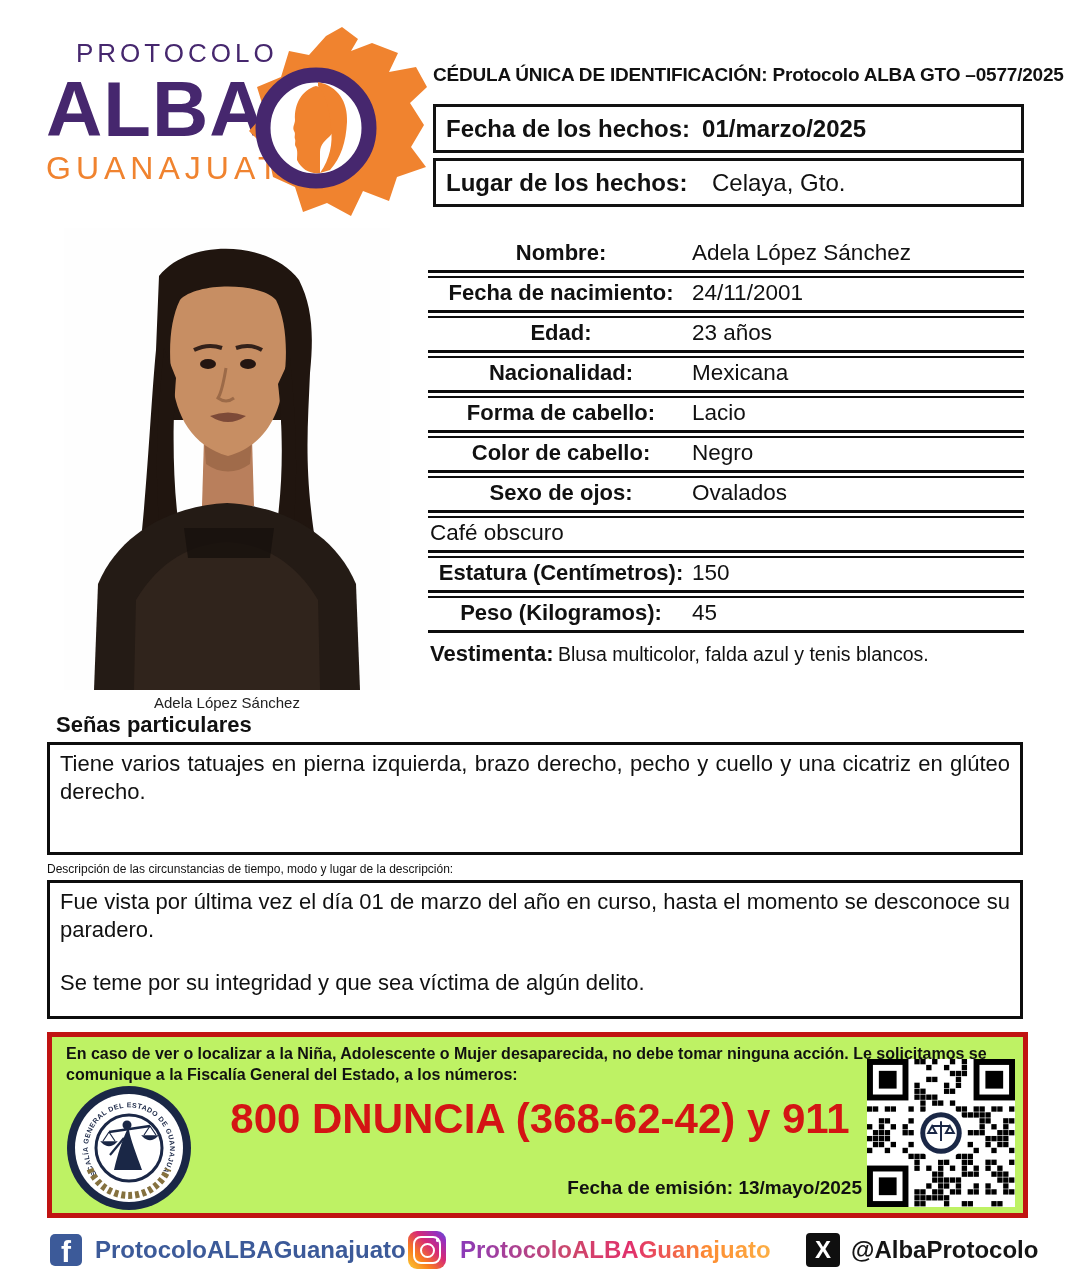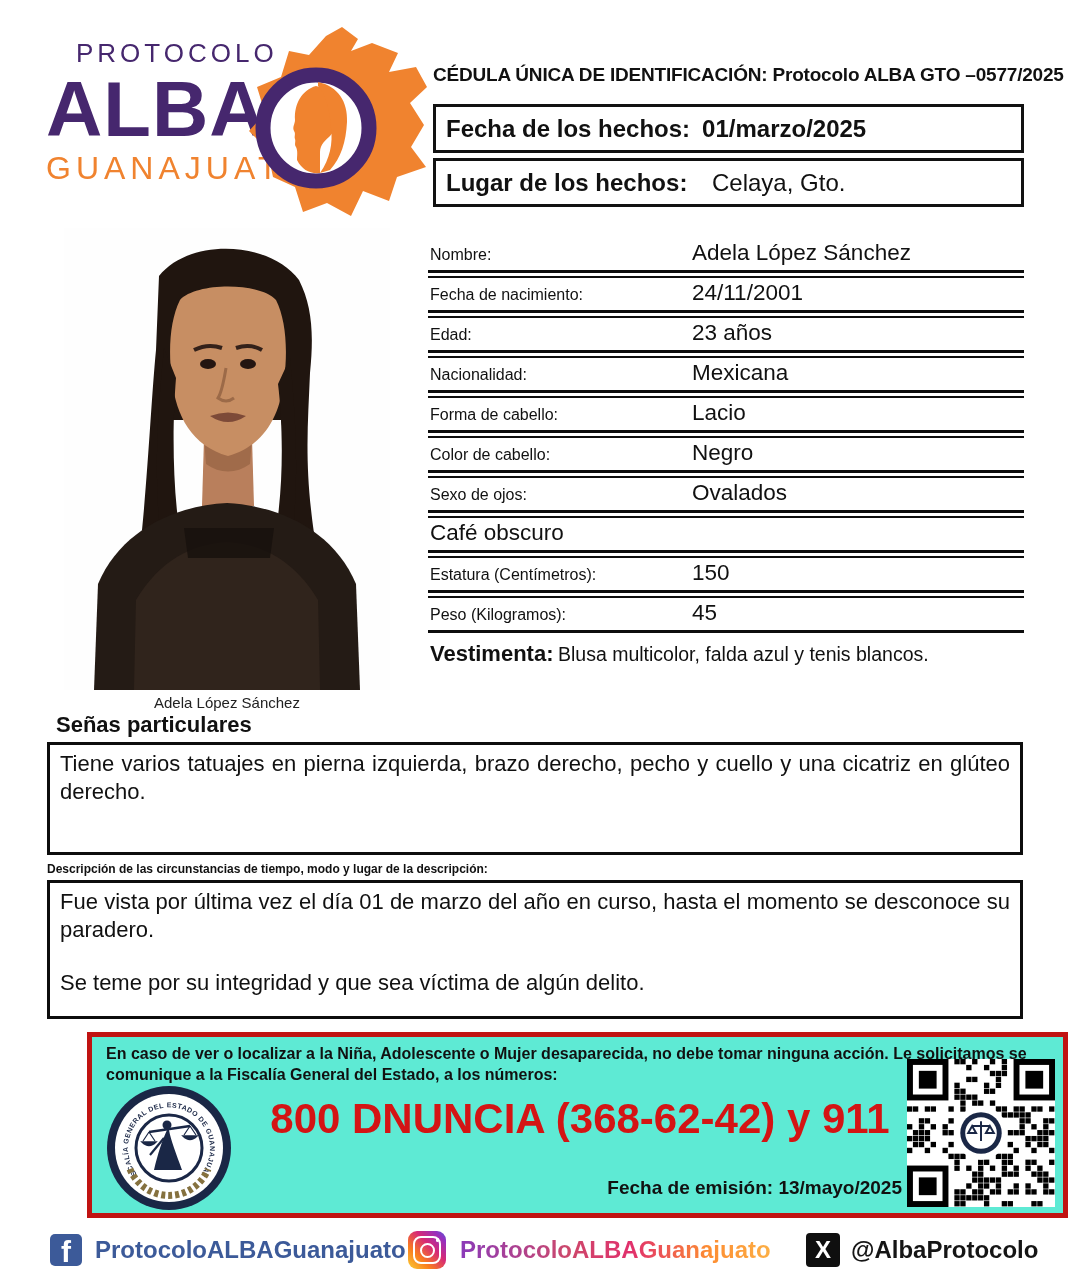--- a/index.html
+++ b/index.html
@@ -24,37 +24,37 @@
   .hbox .hval{font-weight:normal;font-size:24px;margin-left:14px;white-space:nowrap;}
 
   
   .photo{position:absolute;left:64px;top:228px;width:326px;height:462px;}
   .photo-caption{position:absolute;left:64px;top:694px;width:326px;text-align:center;font-size:15px;color:#222;}
 
   
   .fields{position:absolute;left:428px;top:238px;width:596px;}
   .frow{display:flex;align-items:baseline;padding:2px 0 4px 2px;border-bottom:3px solid #0d0d0d;}
   .frow + .frow{border-top:2px solid #0d0d0d;margin-top:3px;}
-  .flabel{flex:0 0 262px;font-weight:normal;font-size:16px;white-space:nowrap;}
+  .flabel{flex:0 0 262px;font-weight:bold;font-size:22px;white-space:nowrap;text-align:center;}
   .fvalue{font-size:22.5px;white-space:nowrap;}
   .vestimenta{margin-top:8px;padding-left:2px;}
   .vestimenta .vlabel{font-weight:bold;font-size:22px;}
   .vestimenta .vvalue{font-size:19.5px;}
 
   
   .senas-title{position:absolute;left:56px;top:712px;font-size:22px;font-weight:bold;}
   .tbox{position:absolute;left:47px;width:976px;border:3px solid #0d0d0d;box-sizing:border-box;padding:5px 10px;font-size:22px;line-height:1.25;text-align:justify;background:#fff;}
   .senas-box{top:742px;height:113px;}
-  .desc-label{position:absolute;left:47px;top:862px;font-size:12px;font-weight:bold;}
+  .desc-label{position:absolute;left:47px;top:862px;font-size:12px;font-weight:normal;}
   .desc-box{top:880px;height:139px;}
   .desc-box p{margin:0;}
   .desc-box p + p{margin-top:26px;}
 
   
-  .alert-box{position:absolute;left:47px;top:1032px;width:981px;height:186px;border:5px solid #c01312;box-sizing:border-box;background:#5eead4;margin-left:40px;}
+  .alert-box{position:absolute;left:47px;top:1032px;width:981px;height:186px;border:5px solid #c01312;box-sizing:border-box;background:#bef264;}
   .alert-instructions{position:absolute;left:14px;top:7px;width:950px;font-size:16px;font-weight:bold;line-height:1.3;}
   .alert-seal{position:absolute;left:12px;top:46px;}
   .alert-phone{position:absolute;left:138px;top:58px;width:700px;text-align:center;font-size:42px;font-weight:bold;color:#d41414;white-space:nowrap;}
   .alert-emission{position:absolute;left:460px;top:140px;width:350px;text-align:right;font-size:19px;font-weight:bold;}
   .alert-qr{position:absolute;right:8px;top:22px;width:148px;height:148px;}
 
   
   .footer{position:absolute;left:0;top:1226px;width:1075px;height:54px;}
   .social{position:absolute;display:flex;align-items:center;top:0;height:48px;}
   .social.fb{left:50px;}

